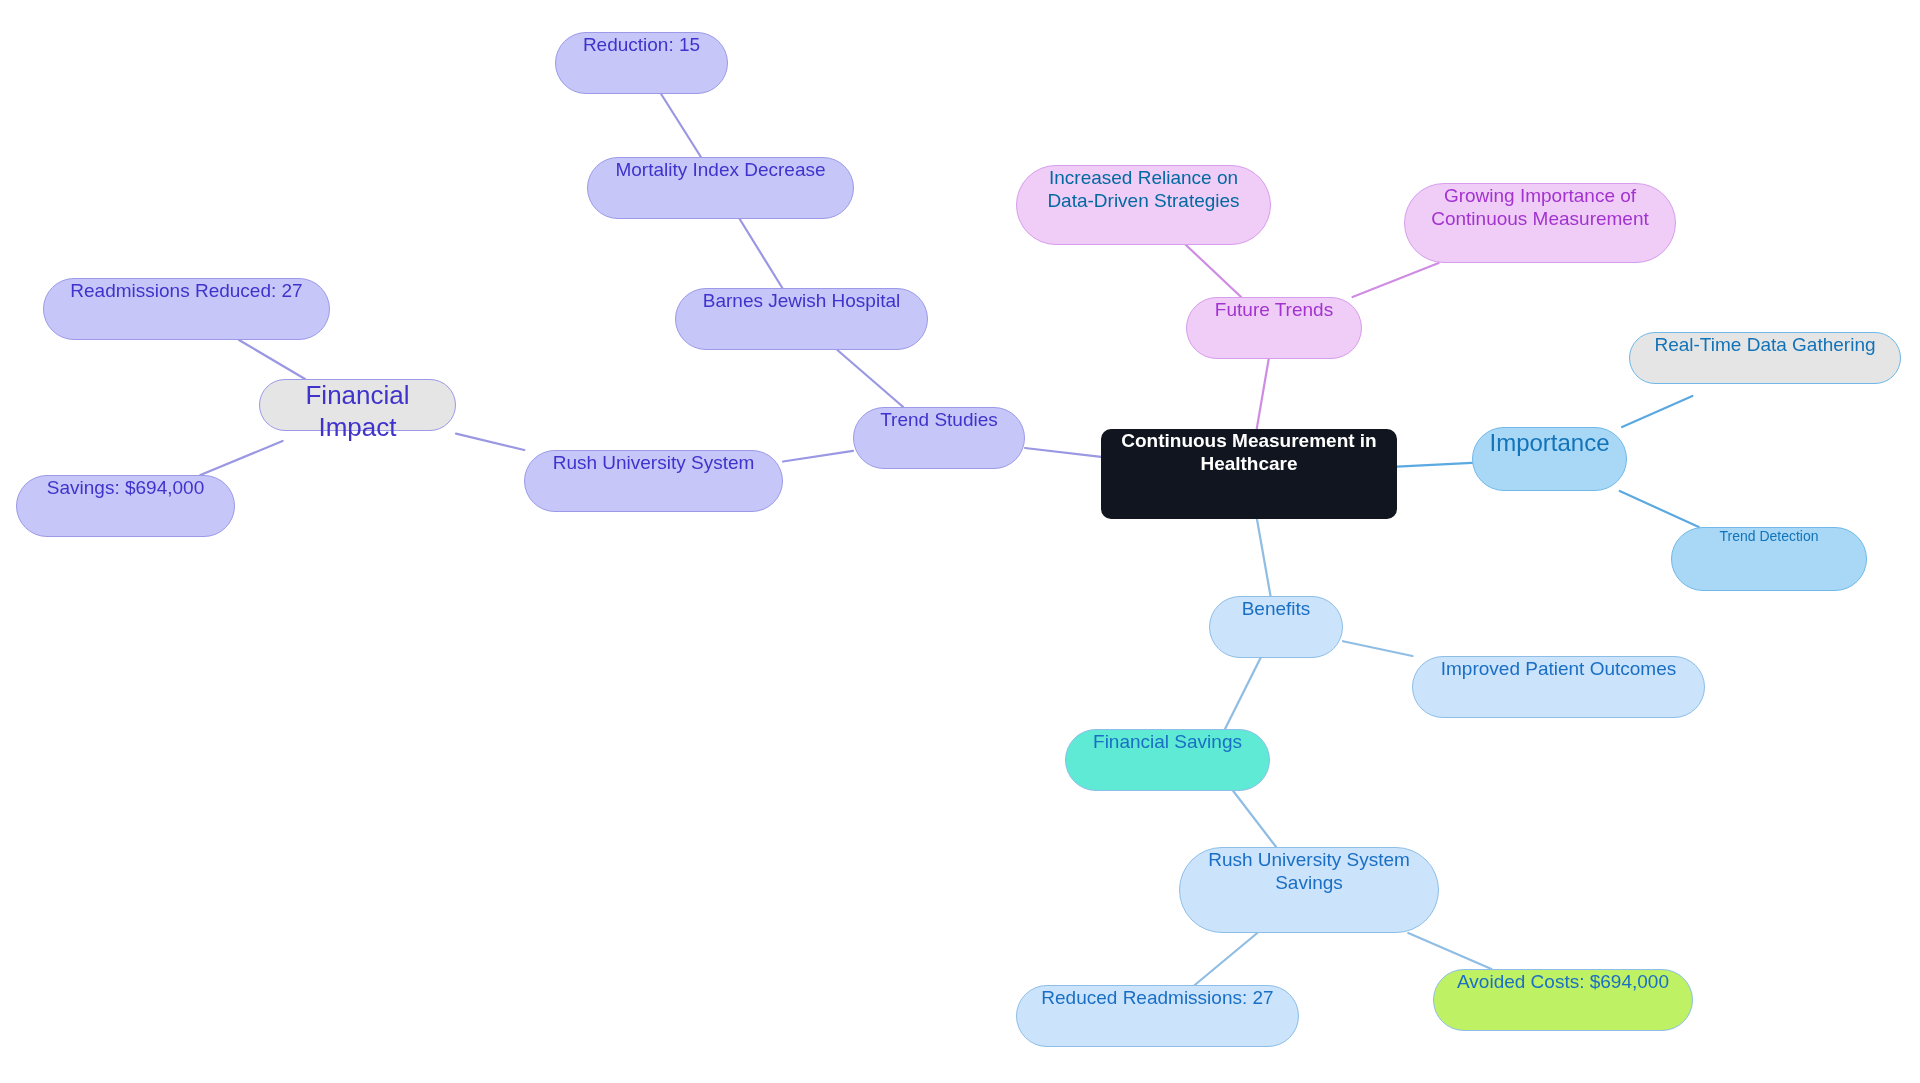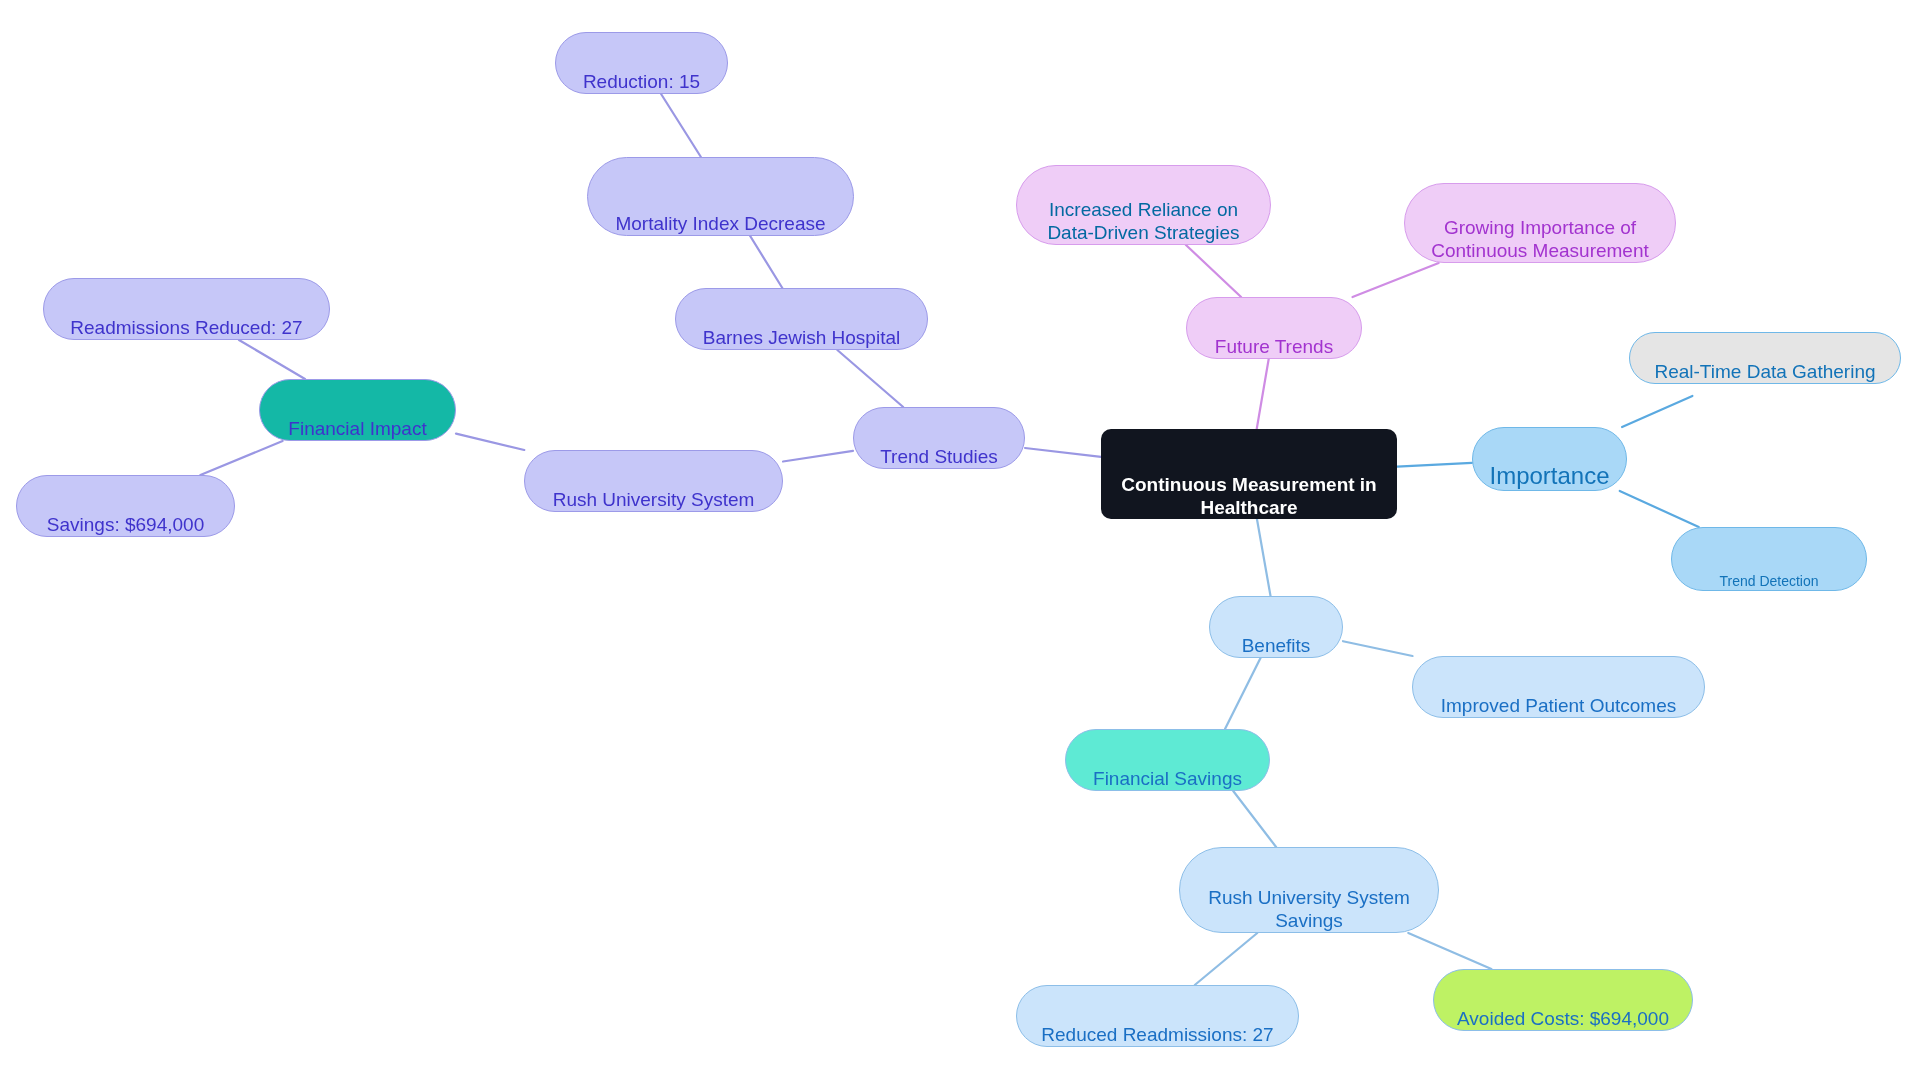--- a/index.html
+++ b/index.html
@@ -20,21 +20,21 @@
     left: 0;
     top: 0;
     width: 1920px;
     height: 1083px;
     pointer-events: none;
   }
   .node {
     position: absolute;
     box-sizing: border-box;
     display: flex;
-    align-items: flex-end;
+    align-items: flex-start;
     justify-content: center;
     text-align: center;
     border-radius: 999px;
     border-style: solid;
     border-width: 1.5px;
     line-height: 1.22;
     white-space: pre-line;
     padding: 0 14px;
   }
   .node.root {
@@ -67,24 +67,24 @@
       <line x1="1260.5" y1="658" x2="1225" y2="729" stroke="#8fbde4" stroke-width="2.2" stroke-linecap="round"></line>
       <line x1="1233.2269230769232" y1="791" x2="1276.0884615384616" y2="847" stroke="#8fbde4" stroke-width="2.2" stroke-linecap="round"></line>
       <line x1="1257.297619047619" y1="933" x2="1194.7738095238096" y2="985" stroke="#8fbde4" stroke-width="2.2" stroke-linecap="round"></line>
       <line x1="1408.290909090909" y1="933" x2="1491.418181818182" y2="969" stroke="#8fbde4" stroke-width="2.2" stroke-linecap="round"></line>
     </svg>
   <div id="node-layer">
       <div class="node root" style="left: 1101px; top: 429px; width: 296px; height: 90px; background: rgb(17, 21, 31); color: rgb(255, 255, 255); border-color: transparent; font-size: 19px;"><span>Continuous Measurement in
 Healthcare</span></div>
       <div class="node" style="left: 853px; top: 407px; width: 172px; height: 62px; background: rgb(198, 199, 248); color: rgb(63, 51, 204); border-color: rgb(156, 154, 232); font-size: 19px;"><span>Trend Studies</span></div>
       <div class="node" style="left: 675px; top: 288px; width: 253px; height: 62px; background: rgb(198, 199, 248); color: rgb(63, 51, 204); border-color: rgb(156, 154, 232); font-size: 19px;"><span>Barnes Jewish Hospital</span></div>
-      <div class="node" style="left: 587px; top: 157px; width: 267px; height: 79px; background: rgb(198, 199, 248); color: rgb(63, 51, 204); border-color: rgb(156, 154, 232); font-size: 19px;"><span>Mortality Index Decrease</span></div>
+      <div class="node" style="left: 587px; top: 157px; width: 267px; height: 62px; background: rgb(198, 199, 248); color: rgb(63, 51, 204); border-color: rgb(156, 154, 232); font-size: 19px;"><span>Mortality Index Decrease</span></div>
       <div class="node" style="left: 555px; top: 32px; width: 173px; height: 62px; background: rgb(198, 199, 248); color: rgb(63, 51, 204); border-color: rgb(156, 154, 232); font-size: 19px;"><span>Reduction: 15</span></div>
       <div class="node" style="left: 524px; top: 450px; width: 259px; height: 62px; background: rgb(198, 199, 248); color: rgb(63, 51, 204); border-color: rgb(156, 154, 232); font-size: 19px;"><span>Rush University System</span></div>
-      <div class="node" style="left: 259px; top: 379px; width: 197px; height: 62px; background: #14b8a6; color: rgb(63, 51, 204); border-color: rgb(156, 154, 232); font-size: 19px;"><span>Financial Impact</span></div>
+      <div class="node" style="left: 259px; top: 379px; width: 197px; height: 52px; background: #e5e5e5; color: rgb(63, 51, 204); border-color: rgb(156, 154, 232); font-size: 26px;"><span>Financial Impact</span></div>
       <div class="node" style="left: 43px; top: 278px; width: 287px; height: 62px; background: rgb(198, 199, 248); color: rgb(63, 51, 204); border-color: rgb(156, 154, 232); font-size: 19px;"><span>Readmissions Reduced: 27</span></div>
       <div class="node" style="left: 16px; top: 475px; width: 219px; height: 62px; background: rgb(198, 199, 248); color: rgb(63, 51, 204); border-color: rgb(156, 154, 232); font-size: 19px;"><span>Savings: $694,000</span></div>
       <div class="node" style="left: 1186px; top: 297px; width: 176px; height: 62px; background: rgb(239, 205, 247); color: rgb(162, 51, 207); border-color: rgb(215, 156, 236); font-size: 19px;"><span>Future Trends</span></div>
       <div class="node" style="left: 1016px; top: 165px; width: 255px; height: 80px; background: rgb(239, 205, 247); color: #0369a1; border-color: rgb(215, 156, 236); font-size: 19px;"><span>Increased Reliance on
 Data-Driven Strategies</span></div>
       <div class="node" style="left: 1404px; top: 183px; width: 272px; height: 80px; background: rgb(239, 205, 247); color: rgb(162, 51, 207); border-color: rgb(215, 156, 236); font-size: 19px;"><span>Growing Importance of
 Continuous Measurement</span></div>
       <div class="node" style="left: 1472px; top: 427px; width: 155px; height: 64px; background: rgb(169, 216, 247); color: rgb(18, 115, 184); border-color: rgb(111, 184, 232); font-size: 24px;"><span>Importance</span></div>
       <div class="node" style="left: 1629px; top: 332px; width: 272px; height: 52px; background: #e5e5e5; color: rgb(18, 115, 184); border-color: rgb(111, 184, 232); font-size: 19px;"><span>Real-Time Data Gathering</span></div>
       <div class="node" style="left: 1671px; top: 527px; width: 196px; height: 64px; background: rgb(169, 216, 247); color: rgb(18, 115, 184); border-color: rgb(111, 184, 232); font-size: 14px;"><span>Trend Detection</span></div>

